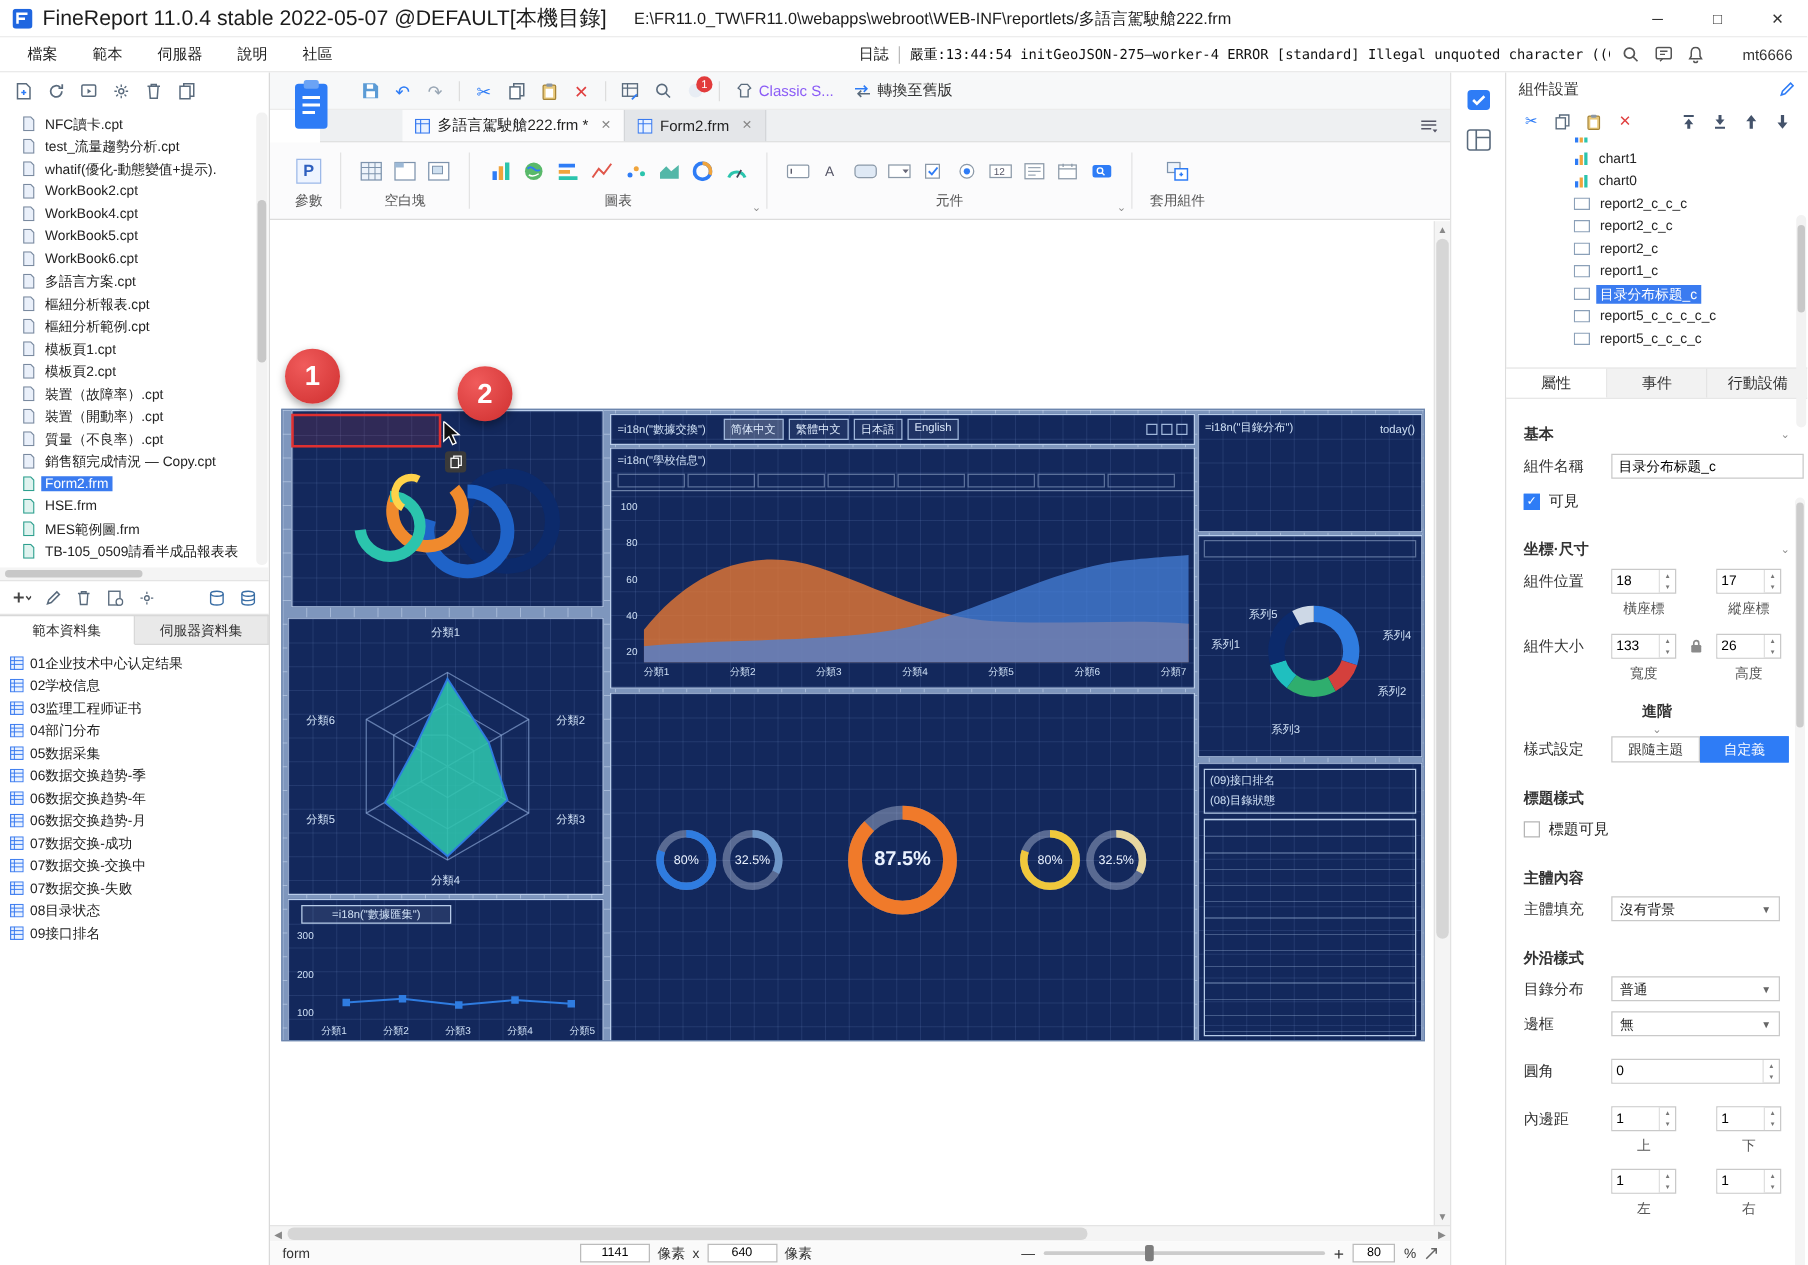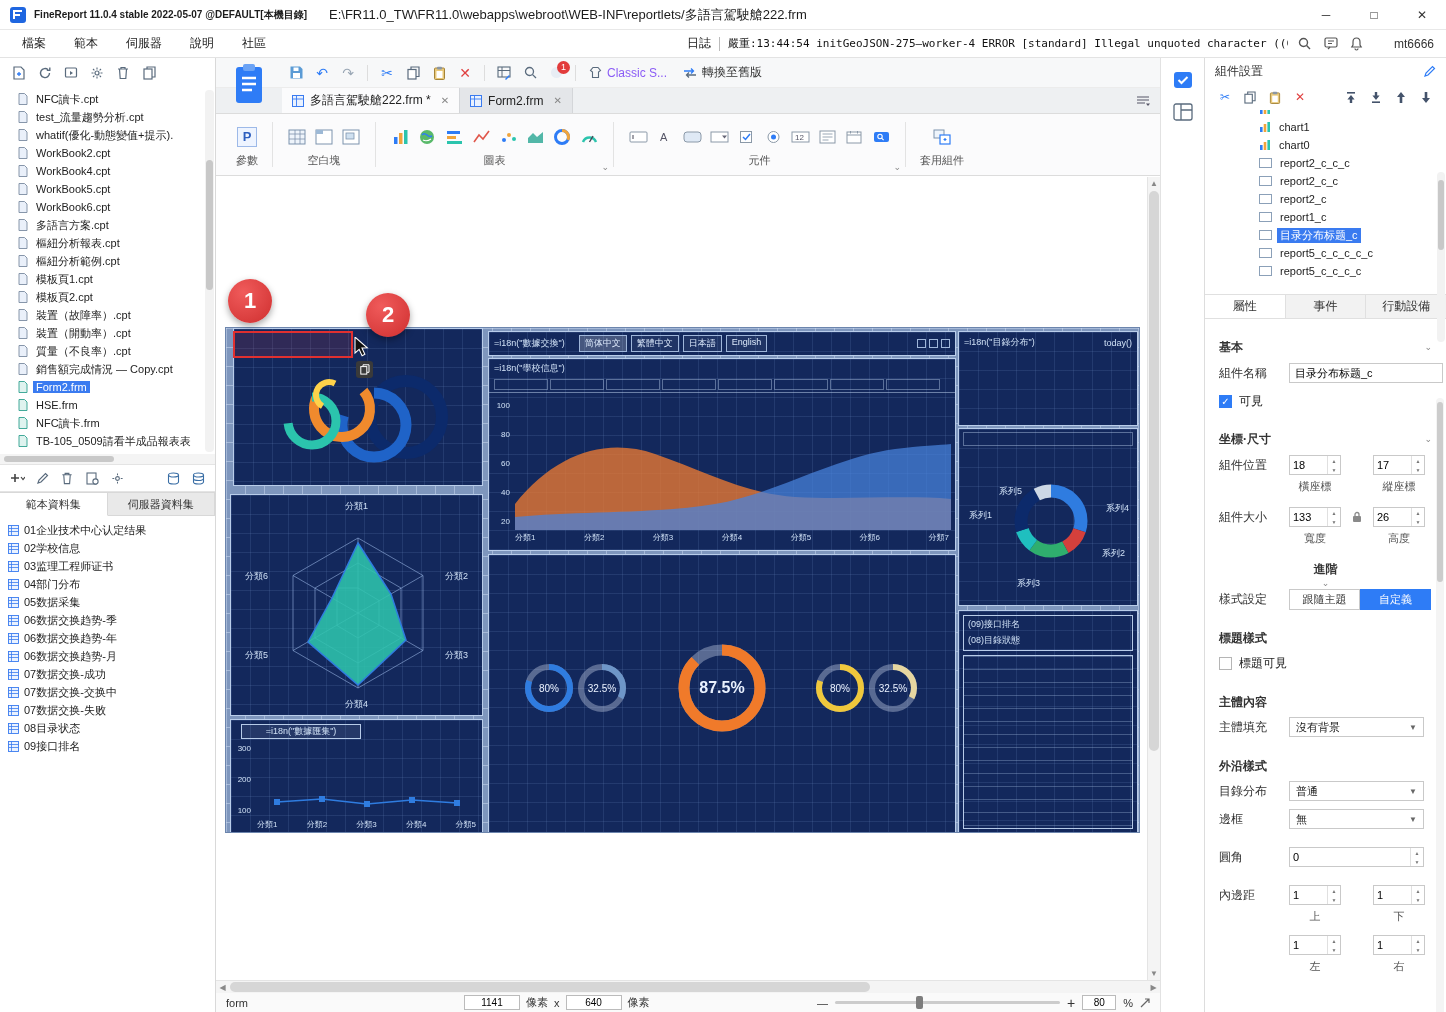--- a/index.html
+++ b/index.html
@@ -4,21 +4,21 @@
 <style>
   * { margin:0; padding:0; box-sizing:border-box; }
   html,body { width:1446px; height:1012px; overflow:hidden; }
   body { font-family:"Liberation Sans","DejaVu Sans",sans-serif; font-size:12px; color:#222; background:#fff; }
   #app { position:relative; width:1446px; height:1012px; background:#fff; }
 
   
   .titlebar { position:absolute; left:0; top:0; width:1446px; height:30px; display:flex; align-items:center;
     padding:0 0 0 10px; border-bottom:1px solid #e8e8e8; background:#fff; }
   .app-icon { width:16px; height:16px; margin-right:8px; flex-shrink:0; }
-  .app-title { font-size:10px; font-weight:bold; color:#1c1c1c; white-space:nowrap; }
+  .app-title { font-size:17px; font-weight:normal; color:#1c1c1c; white-space:nowrap; }
   .file-path { font-size:13px; color:#1c1c1c; margin-left:22px; white-space:nowrap; }
   .win-controls { margin-left:auto; display:flex; height:30px; }
   .win-btn { width:48px; height:30px; display:flex; align-items:center; justify-content:center; font-size:12px; color:#333; cursor:default; }
 
   
   .menubar { position:absolute; left:0; top:30px; width:1446px; height:28px; display:flex; align-items:center;
     background:#fff; border-bottom:1px solid #e3e3e3; padding-left:8px; }
   .menu-item { padding:5px 14px; font-size:12px; color:#222; }
   .mb-right { margin-left:auto; display:flex; align-items:center; gap:8px; padding-right:12px; }
   .log-label { font-size:12px; color:#222; }
@@ -57,21 +57,21 @@
   .tbtn { width:24px; height:22px; display:flex; align-items:center; justify-content:center; color:#4a5a6a; position:relative; }
   .tbtn.blue { color:#2e7cf6; }
   .tbtn.red { color:#e04040; font-weight:bold; }
   .tbtn .glyph { font-size:14px; line-height:1; }
   .badge { position:absolute; top:-1px; right:-2px; min-width:13px; height:13px; border-radius:7px; background:#e23b3b;
     color:#fff; font-size:9px; display:flex; align-items:center; justify-content:center; padding:0 2px; }
   .vsep { width:1px; height:16px; background:#ddd; margin:0 5px; }
   .classic { display:flex; align-items:center; gap:5px; font-size:12px; color:#8b5cf6; padding:0 6px; }
   .convert-btn { display:flex; align-items:center; gap:5px; font-size:12px; color:#333; padding:0 8px; }
 
-  .tabbar { height:26px; background:#eef0f2; display:flex; align-items:stretch; padding-left:66px; border-bottom:1px solid #dcdcdc; }
+  .tabbar { height:26px; background:#eef0f2; display:flex; align-items:stretch; padding-left:66px; border-bottom:1px solid #dcdcdc;margin-left:40px; }
   .doc-tab { display:flex; align-items:center; gap:6px; padding:0 10px; font-size:12px; color:#222;
     background:#e4e6e9; border-right:1px solid #d4d6d9; }
   .doc-tab.active { background:#fbfbfc; }
   .tab-close { font-size:10px; color:#888; margin-left:4px; }
   .tabbar-right { margin-left:auto; display:flex; align-items:center; padding-right:10px; color:#556; }
 
   .toolbar2 { height:62px; background:#fbfbfc; border-bottom:1px solid #dcdcdc; display:flex; align-items:stretch; padding-left:8px; }
   .wsec { display:flex; flex-direction:column; justify-content:center; align-items:center; padding:0 12px; position:relative; }
   .wsec .icons { display:flex; gap:7px; align-items:center; height:32px; }
   .wsec .lbl { font-size:11px; color:#555; height:16px; display:flex; align-items:center; }
@@ -464,21 +464,21 @@
             </svg>
           </span>
           <span class="label">HSE.frm</span>
         </div>
         <div class="tree-item">
           <span class="file-icon">
             <svg width="10" height="12" viewBox="0 0 10 12">
               <path d="M1 0.5 h5.5 l2.5 2.5 v8.5 h-8 z" fill="#dff3ef" stroke="#2fa08f" stroke-width="0.9"></path>
             </svg>
           </span>
-          <span class="label">NFC讀卡.frm</span>
+          <span class="label">MES範例圖.frm</span>
         </div>
         <div class="tree-item">
           <span class="file-icon">
             <svg width="10" height="12" viewBox="0 0 10 12">
               <path d="M1 0.5 h5.5 l2.5 2.5 v8.5 h-8 z" fill="#dff3ef" stroke="#2fa08f" stroke-width="0.9"></path>
             </svg>
           </span>
           <span class="label">TB-105_0509請看半成品報表表</span>
         </div>
         <div class="tree-vscroll">

